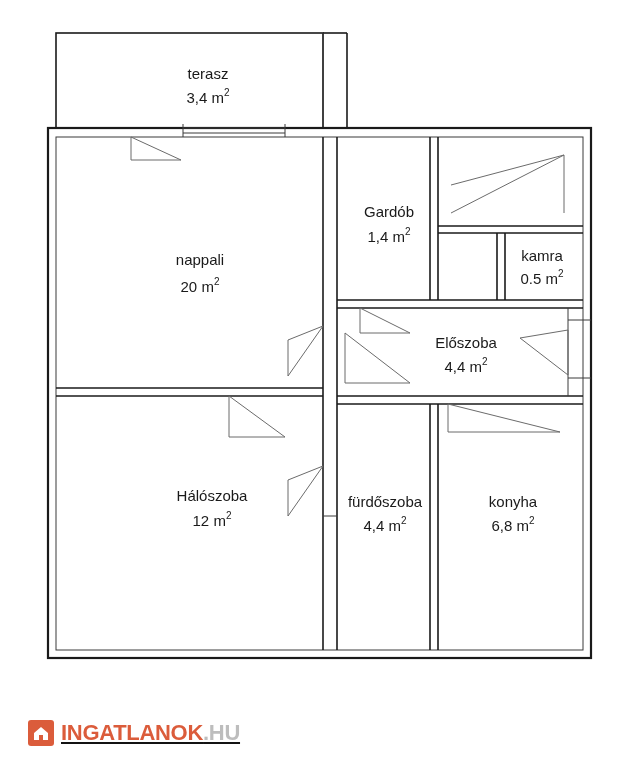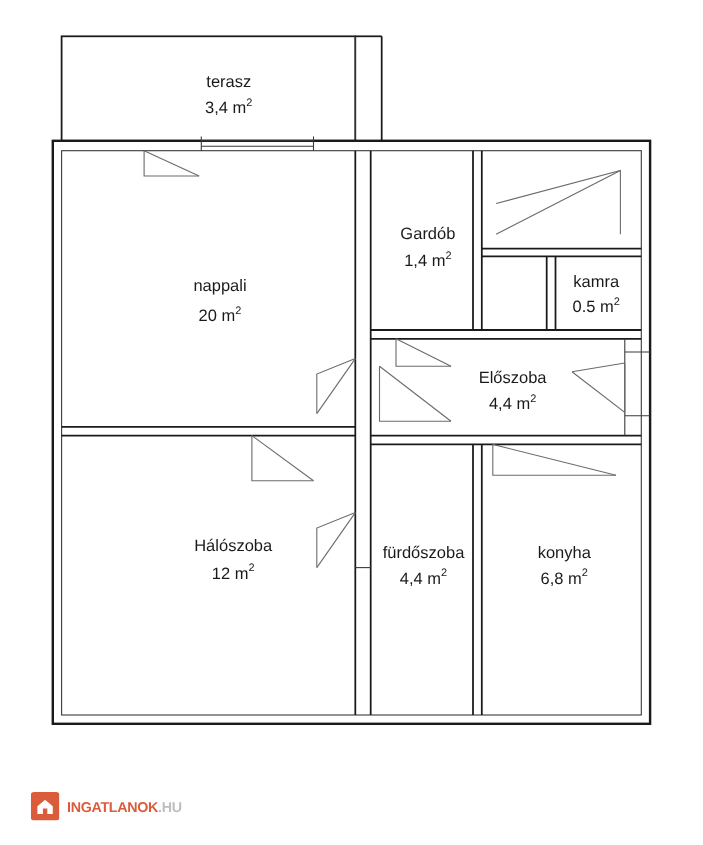--- a/index.html
+++ b/index.html
@@ -79,23 +79,24 @@
     gap: 7px;
     opacity: 0.92;
   }
   #watermark .wm-logo {
     width: 26px;
     height: 26px;
     position: relative;
   }
   #watermark .wm-text {
     font-family: "Liberation Sans", sans-serif;
-    font-size: 13px;
+    font-size: 22px;
     font-weight: bold;
     letter-spacing: -0.3px;
+    text-decoration: underline;
   }
   .wm-ingatlanok { color: #d94f2b; }
   .wm-hu { color: #b8b8b8; }
 </style>
 </head>
 <body>
 
 <div id="floorplan-wrap">
   <svg class="plan" viewBox="0 0 639 768" xmlns="http://www.w3.org/2000/svg">
 

